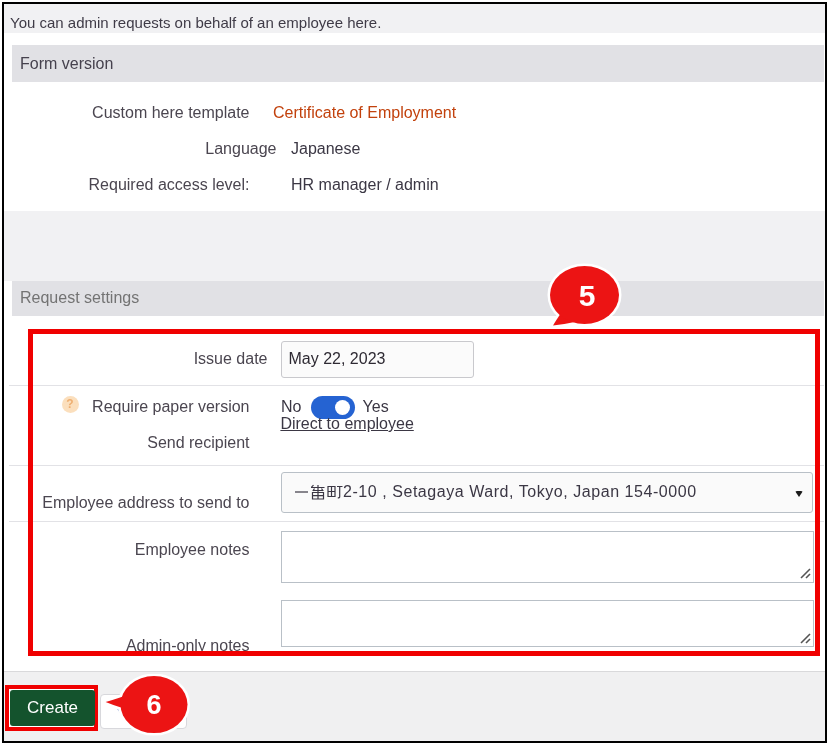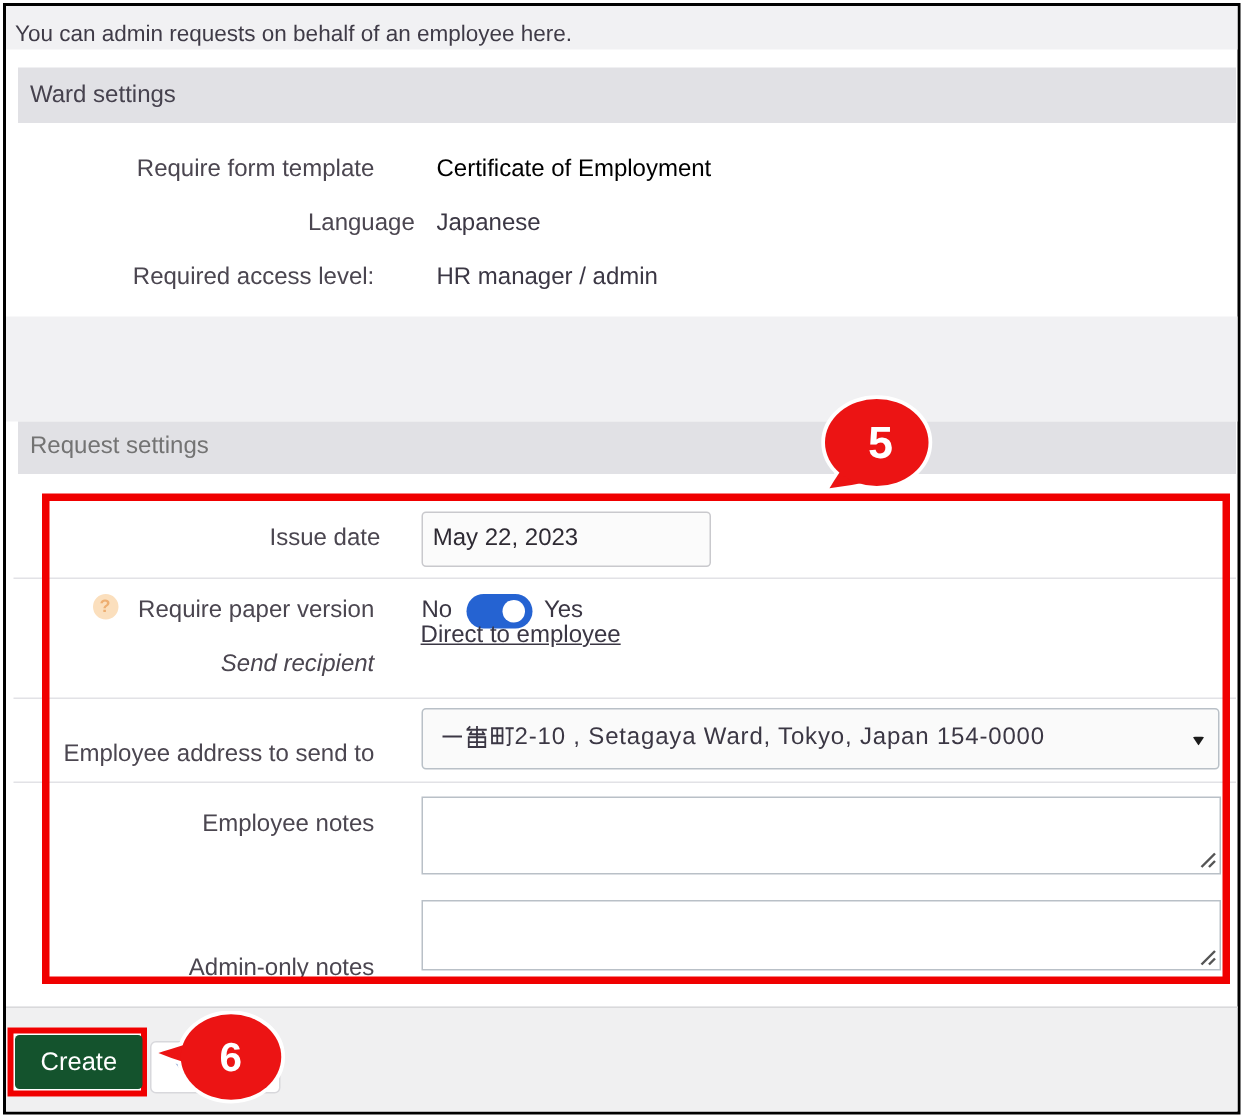--- a/index.html
+++ b/index.html
@@ -15,48 +15,48 @@
 </style>
 </head>
 <body>
 <div class="page">
     <div class="c">
 
   <div class="band" style="top:0; height:29px; background:#f1f1f3;"></div>
   <div class="abs" style="left:6px; top:10px; font-size:15px; line-height:18px; color:#3f3b47;">You can admin requests on behalf of an employee here.</div>
 
   <div class="abs" style="left:8px; top:40.5px; width:812px; height:37px; background:#e1e1e5;"></div>
-  <div class="abs" style="left:16px; top:50px; font-size:16px; line-height:19px; color:#46424e;">Ward settings</div>
+  <div class="abs" style="left:16px; top:50px; font-size:16px; line-height:19px; color:#46424e;">Form version</div>
 
-  <div class="lbl" style="left:0; top:98.5px;  width:245.5px;">Require form template</div>
-  <div class="val" style="left:287px; top:98.5px; color:#000000;">Certificate of Employment</div>
+  <div class="lbl" style="left:0; top:98.5px;  width:245.5px;">Custom here template</div>
+  <div class="val" style="left:269px; top:98.5px; color:#c2410c;">Certificate of Employment</div>
   <div class="lbl" style="left:0; top:134.5px; width:245.5px;margin-left:27px;">Language</div>
   <div class="val" style="left:287px; top:134.5px;">Japanese</div>
   <div class="lbl" style="left:0; top:170.5px; width:245.5px;">Required access level:</div>
   <div class="val" style="left:287px; top:170.5px;">HR manager / admin</div>
 
   <div class="band" style="top:207px; height:70px; background:#f1f1f3;"></div>
 
   <div class="abs" style="left:8px; top:277px; width:812px; height:35px; background:#e1e1e5;"></div>
   <div class="abs" style="left:16px; top:284px; font-size:16px; line-height:19px; color:#737373;">Request settings</div>
 
-  <div class="lbl" style="left:4px; top:345px; width:245.5px;">Issue date</div>
+  <div class="lbl" style="left:18px; top:345px; width:245.5px;">Issue date</div>
   <div class="abs" style="left:276.5px; top:337px; width:193px; height:37px; border:1px solid #c9c9cd; border-radius:3px; background:#fbfbfb;"></div>
   <div class="val" style="left:284.5px; top:345px; color:#2e2a33;">May 22, 2023</div>
 
   <div class="sep" style="top:381px;"></div>
 
   <div class="abs" style="left:57.5px; top:392px; width:17px; height:17px; border-radius:50%; background:#fbdfbd; color:#eeaf72; font-size:12px; font-weight:bold; text-align:center; line-height:17px;">?</div>
   <div class="lbl" style="left:0; top:392.5px; width:245.5px;">Require paper version</div>
   <div class="val" style="left:277px; top:392.5px;">No</div>
   <div class="abs" style="left:307px; top:392px; width:43.5px; height:23px; border-radius:11.5px; background:#2563d2;"></div>
   <div class="abs" style="left:330.5px; top:396px; width:15px; height:15px; border-radius:50%; background:#fff;"></div>
   <div class="val" style="left:358.6px; top:392.5px;">Yes</div>
 
-  <div class="lbl" style="left:0; top:428.5px; width:245.5px;font-style:italic;">Send recipient</div>
+  <div class="lbl" style="left:0; top:428.5px; width:245.5px;">Send recipient</div>
   <div class="val" style="left:276.4px; top:410px;text-decoration:underline;">Direct to employee</div>
 
   <div class="sep" style="top:461px;"></div>
 
   <div class="lbl" style="left:0; top:477px; width:245.5px;margin-top:12px;">Employee address to send to</div>
   <div class="abs" style="left:277px; top:468px; width:532px; height:40.5px; border:1px solid #b9c0c7; border-radius:3px; background:#fafafa;"></div>
   <div class="val" style="left:290px; top:477.5px; letter-spacing:0.55px;"><svg width="49" height="17" viewBox="0 0 49 17" style="vertical-align:-3px">
           <g stroke="#3b3744" stroke-width="1.2" fill="none">
             <path d="M1 9 H14"></path>
             <path d="M19.5 2.2 L17.5 4.2 M17 4.5 H30.5 M18.5 7.5 H29.5 M24 2 V9 M20.5 5.5 L19 7.8 M27.5 5.5 L29 7.8 M18.5 9.5 H29.5 V16 H18.5 Z M18.5 12.7 H29.5 M24 9.5 V16"></path>

